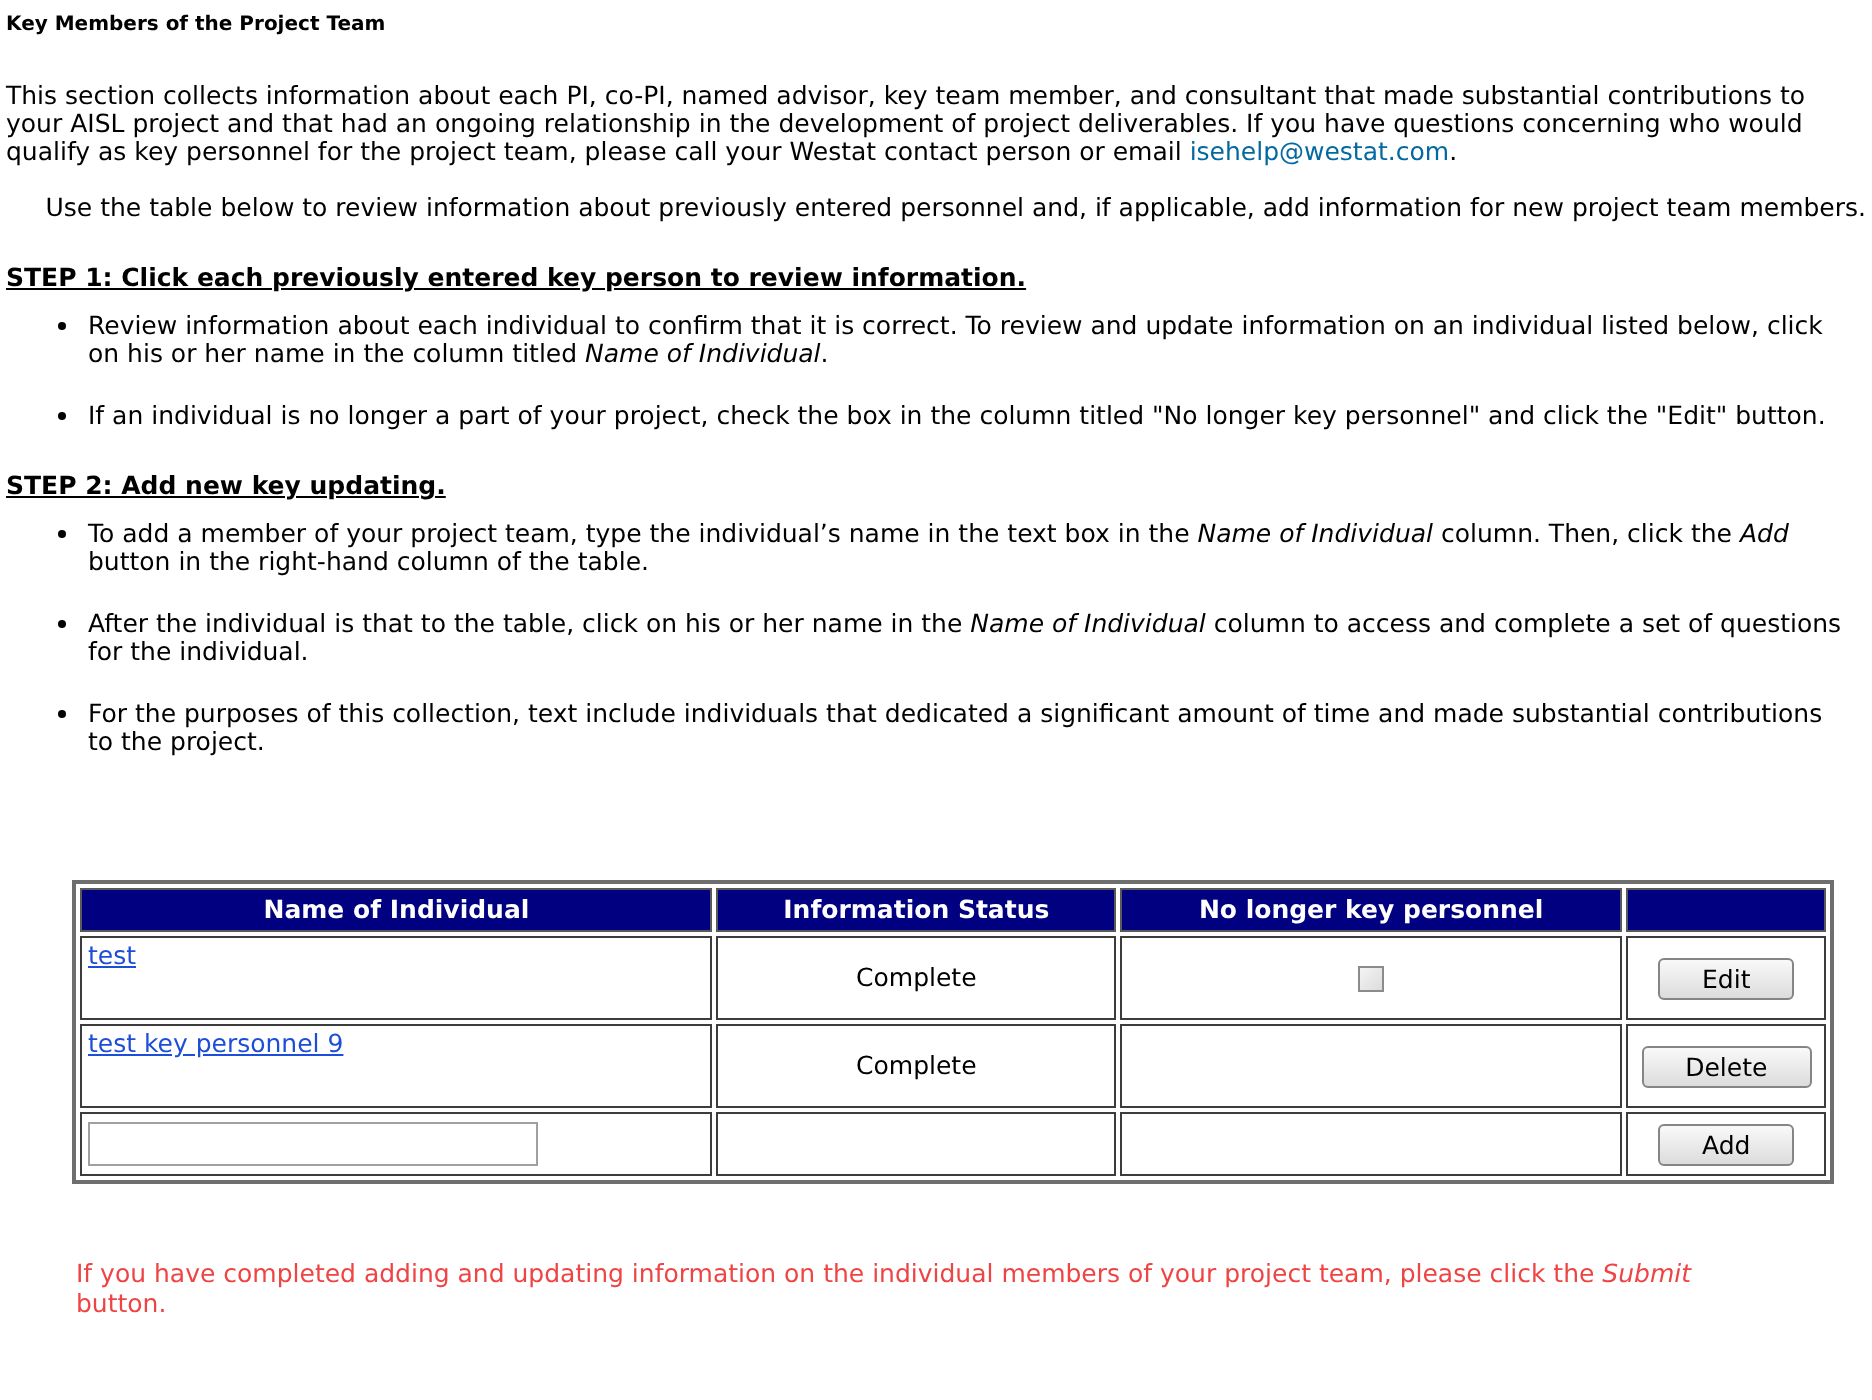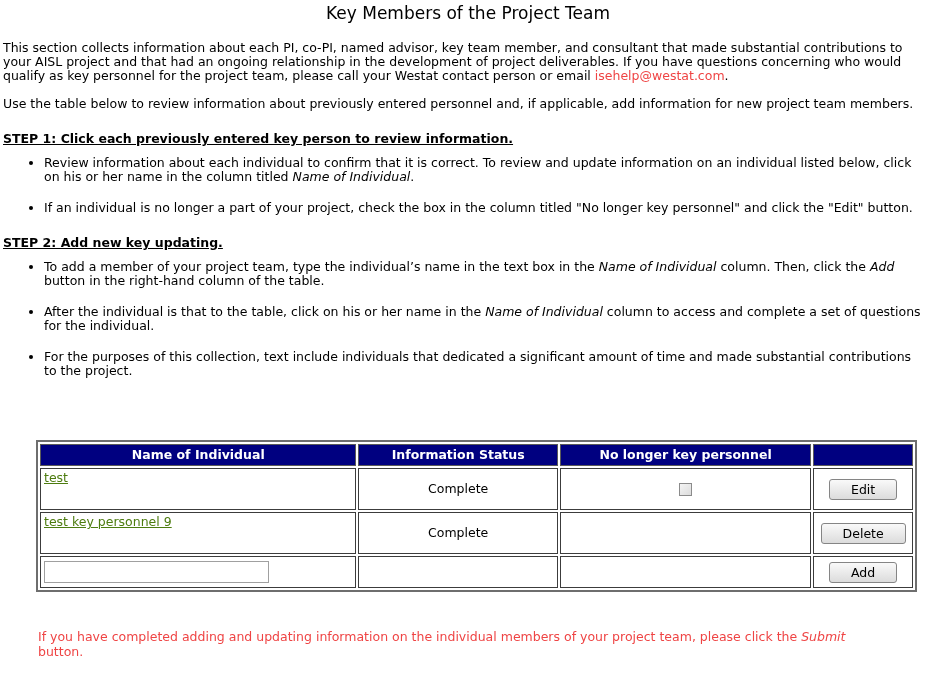--- a/index.html
+++ b/index.html
@@ -11,43 +11,43 @@
     line-height: 14px;
     color: #000000;
   }
   .page {
     width: 936px;
     min-height: 700px;
     box-sizing: border-box;
     padding: 4px 3px 10px 3px;
   }
   h1.page-title {
-    font-size: 17px;
+    font-size: 10px;
     line-height: 18px;
-    font-weight: normal;
-    text-align: center;
+    font-weight: bold;
+    text-align: left;
     margin: 0 0 19px 0;
   }
   p.para { margin: 0 0 14px 0; }
-  p.para-2 { margin: 0 0 21px 0; }
+  p.para-2 { margin: 0 0 21px 0; text-align: right; }
   .step-heading {
     font-weight: bold;
     margin: 21px 0 10px 0;
     text-decoration: underline;
   }
   ul.step-list {
     margin: 0 0 4px 0;
     padding-left: 41px;
   }
   ul.step-list li {
     margin: 0 12px 17px 0;
   }
   .em { font-style: italic; }
   a.email-link {
-    color: #ef4444;
+    color: #0369a1;
     text-decoration: none;
     cursor: pointer;
   }
   .table-wrap { margin: 62px 0 0 33px; }
   table.personnel-table {
     border-collapse: separate;
     border-spacing: 2px;
     border: 2px solid #6e6e6e;
     background: #ffffff;
     width: 881px;
@@ -76,21 +76,21 @@
     vertical-align: top;
     text-align: left;
     height: 36px;
   }
   td.status-cell, td.check-cell, td.action-cell {
     vertical-align: middle;
     text-align: center;
   }
   td.input-row { height: 26px; vertical-align: middle; }
   a.person-link {
-    color: #4d7c0f;
+    color: #1d4ed8;
     cursor: pointer;
   }
   .checkbox {
     display: inline-block;
     width: 13px;
     height: 13px;
     box-sizing: border-box;
     border: 1px solid #8b8b8b;
     background: linear-gradient(135deg, #f4f4f4, #dcdcdc);
     vertical-align: middle;

